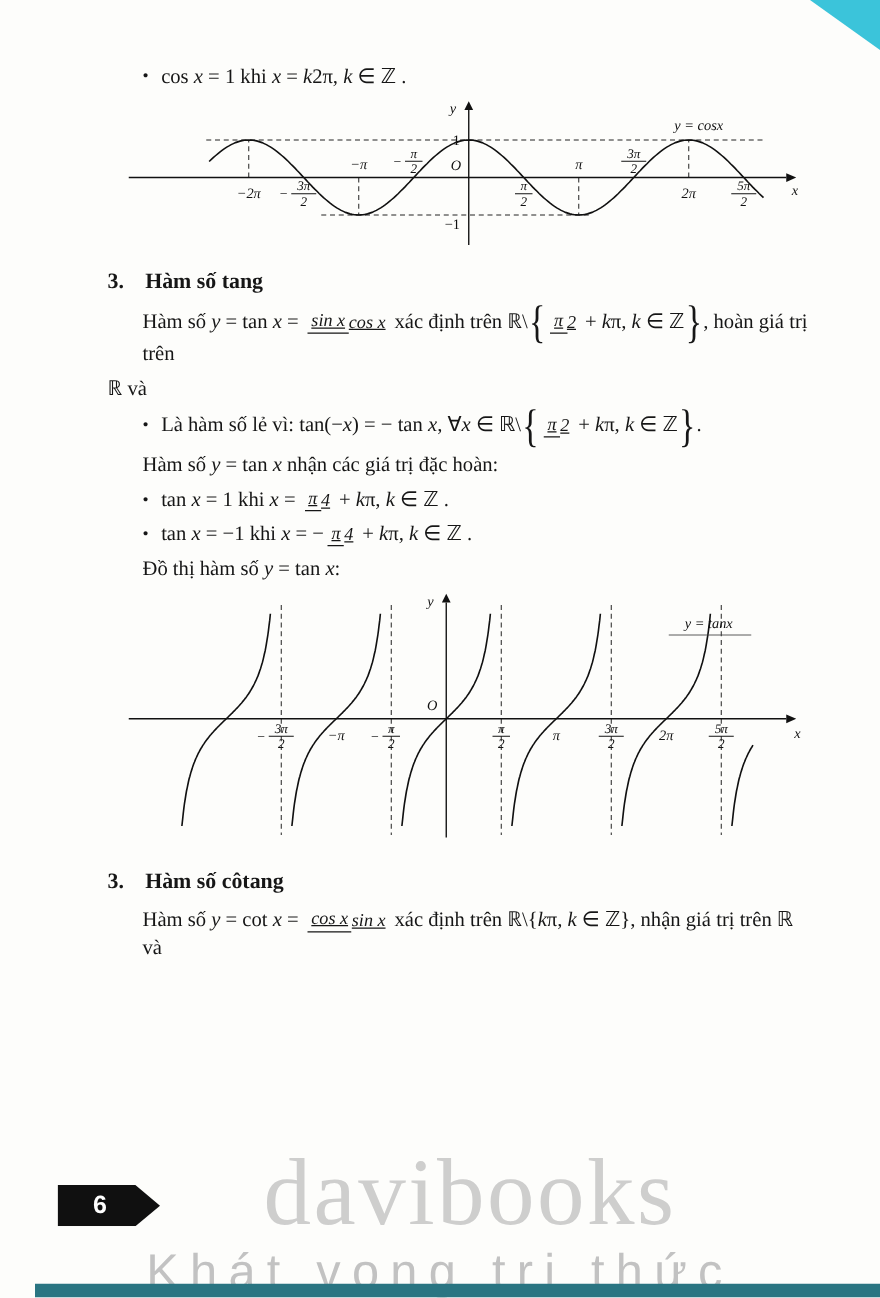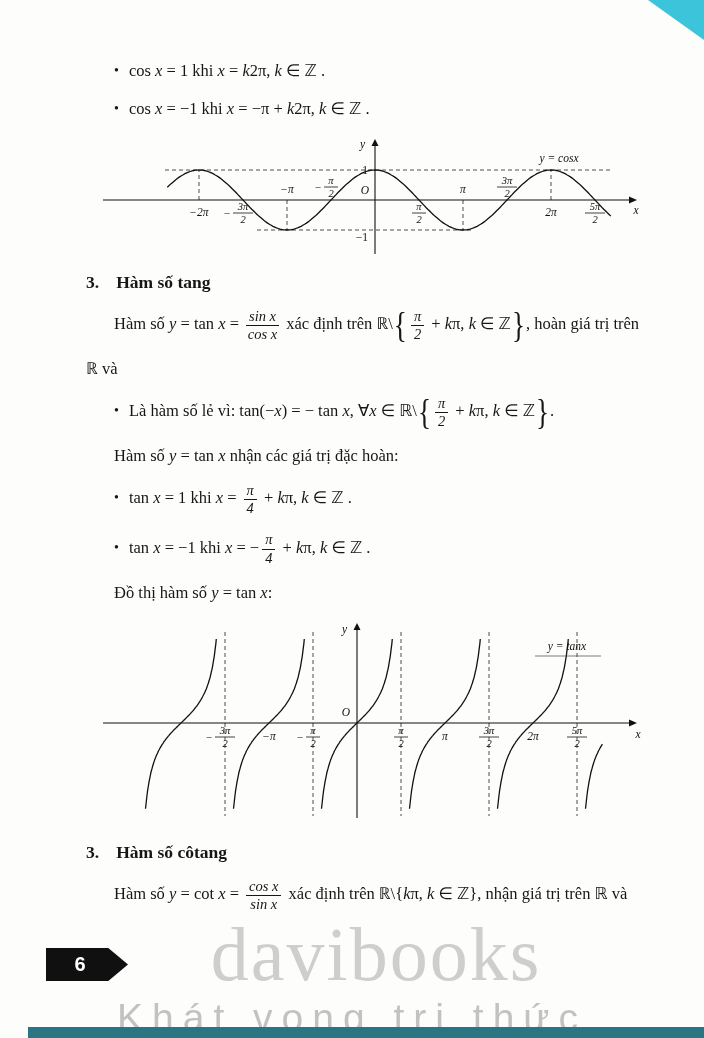--- a/index.html
+++ b/index.html
@@ -9,28 +9,28 @@
     font-family:"Liberation Serif", serif;
   }
   .corner-tri{
     position:absolute;top:0;right:0;width:0;height:0;
     border-top:40px solid #3bc4da;border-left:56px solid transparent;
   }
   .watermark{position:absolute;top:916px;left:0;width:100%;text-align:center;z-index:0;}
   .wm-text{font-size:76px;color:#c6c6c6;opacity:.85;letter-spacing:2px;line-height:1;margin-left:48px;}
   .wm-sub{font-family:"Liberation Sans",sans-serif;font-size:39px;color:#c2c2c2;letter-spacing:9px;margin-top:4px;}
   .content{position:absolute;left:86px;top:44px;width:566px;z-index:1;}
-  .line{font-size:16.5px;line-height:1.32;margin:16px 0;padding-left:28px;}
+  .line{font-size:16.5px;line-height:1.32;margin:6px 0;padding-left:28px;}
   .line.noindent{padding-left:0;}
   .bmark{display:inline-block;margin-right:10px;font-size:14px;vertical-align:1px;}
   .section{display:flex;gap:17px;font-weight:bold;font-size:17.5px;margin:14px 0 10px 0;}
   .it{font-style:italic;}
   .formula .frac{
-    display:inline-flex;flex-direction:column;align-items:center;
-    vertical-align:middle;line-height:1.05;font-size:14.5px;margin:0 3px;font-style:italic;
+    display:inline-flex;align-items:center;
+    vertical-align:middle;line-height:1.05;font-size:14.5px;margin:0 3px;font-style:italic;text-decoration:underline;
   }
   .formula .frac .num{padding:0 3px 1px 3px;border-bottom:1px solid #161616;}
   .formula .frac .den{padding-top:1px;}
   .brace{display:inline-block;font-size:165%;transform:scaleY(1.35);line-height:1;vertical-align:middle;font-weight:400;padding:0 1px;}
   .graph{display:block;margin:2px auto 0 auto;}
   .graph .axis{stroke:#111;stroke-width:1.1;}
   .graph .dash{stroke:#222;stroke-width:0.8;stroke-dasharray:4 3;}
   .graph .curve{fill:none;stroke:#111;stroke-width:1.3;}
   .pagenum{
     position:absolute;left:46px;top:948px;width:82px;height:33px;z-index:2;
@@ -50,23 +50,20 @@
   <div class="wm-text">davibooks</div>
   <div class="wm-sub">Khát vọng tri thức</div>
 </div>
 
 <div class="content">
 
   <div class="line">
     <span class="bmark">•</span><span class="formula"><span>cos </span><span class="it">x</span><span> = 1 khi </span><span class="it">x</span><span> = </span><span class="it">k</span><span>2π, </span><span class="it">k</span><span> ∈ ℤ .</span></span>
   </div>
 
-  <div class="line">
-    <span class="bmark">•</span><span class="formula"><span>cos </span><span class="it">x</span><span> = −1 khi </span><span class="it">x</span><span> = −π + </span><span class="it">k</span><span>2π, </span><span class="it">k</span><span> ∈ ℤ .</span></span>
-  </div>
 
 
   <svg class="graph" width="560" height="122" viewBox="0 0 560 122">
       <line x1="76" y1="34" x2="522" y2="34" class="dash"></line>
       <line x1="168" y1="94" x2="383" y2="94" class="dash"></line>
       <line x1="110" y1="64" x2="110" y2="34" class="dash"></line>
       <line x1="198" y1="64" x2="198" y2="94" class="dash"></line>
       <line x1="374" y1="64" x2="374" y2="94" class="dash"></line>
       <line x1="462" y1="64" x2="462" y2="34" class="dash"></line>
       <line x1="14" y1="64" x2="540" y2="64" class="axis"></line>

